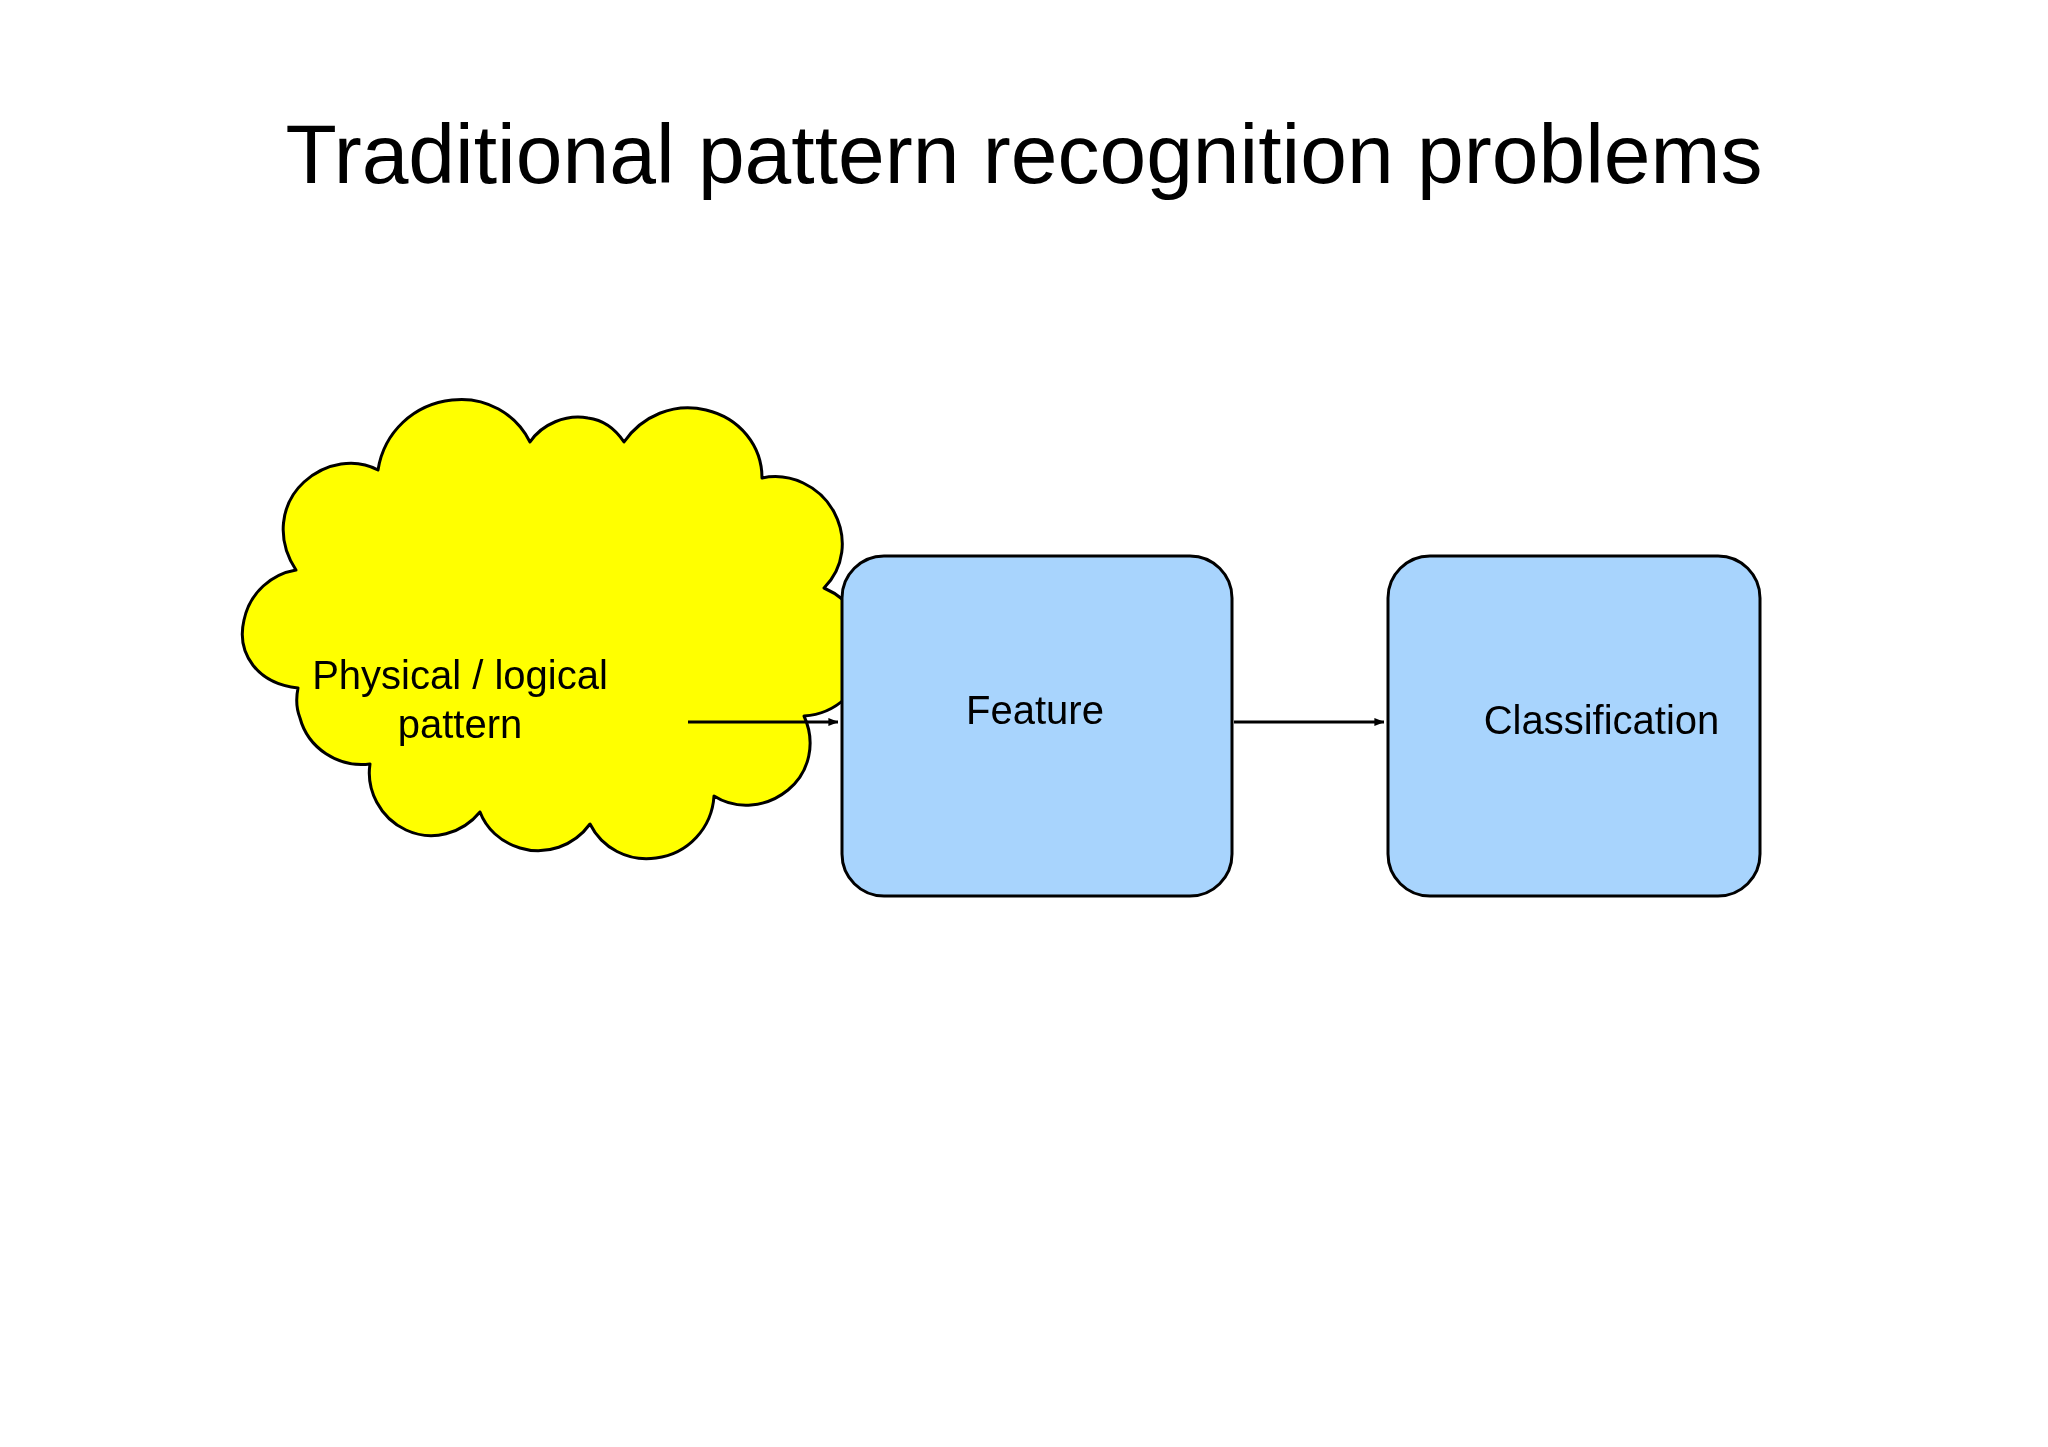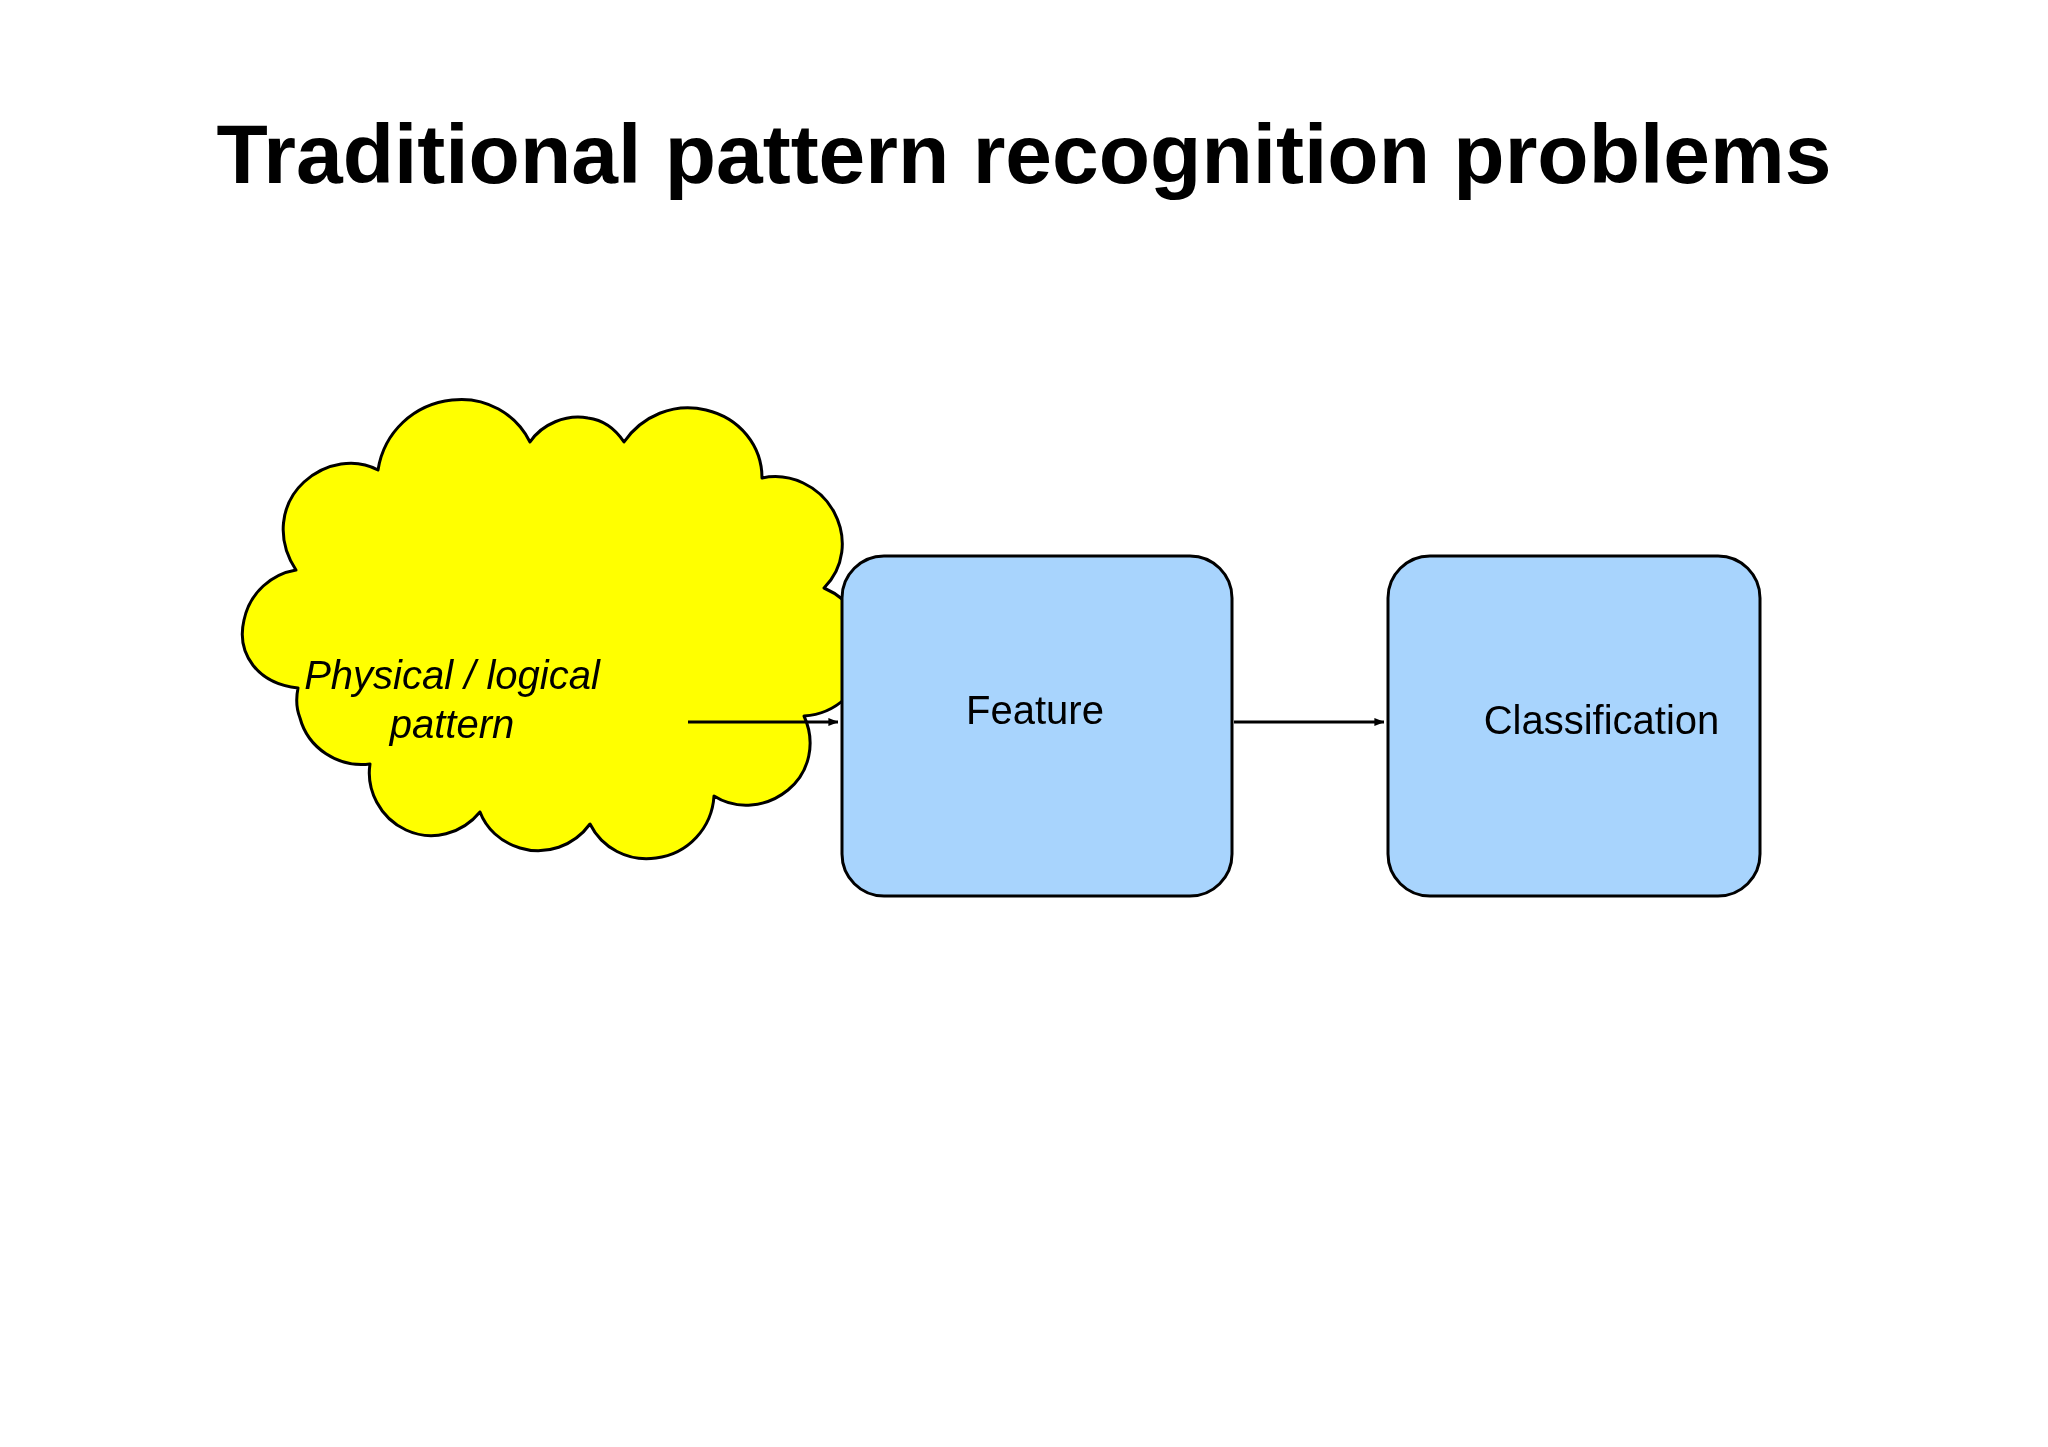--- a/index.html
+++ b/index.html
@@ -23,21 +23,21 @@
   
   #slide-title {
     position: absolute;
     left: 0;
     top: 110px;
     width: 2048px;
     text-align: center;
     font-size: 84px;
     line-height: 1.05;
     color: #000000;
-    font-weight: 700;
+    font-weight: 400;
     letter-spacing: 0px;
     white-space: nowrap;
   }
 
   
   #diagram {
     position: absolute;
     left: 0;
     top: 0;
     width: 2048px;
@@ -60,25 +60,24 @@
     flex-direction: column;
     align-items: center;
     justify-content: center;
   }
   .node-label .line {
     display: block;
     white-space: nowrap;
   }
 
   #label-process {
-    left: 242px;
+    left: 250px;
     top: 640px;
     width: 420px;
     height: 120px;
-    font-style: italic;
   }
   #label-feature {
     left: 840px;
     top: 650px;
     width: 390px;
     height: 120px;
     gap: 12px;
   }
   #label-classification {
     left: 1390px;

